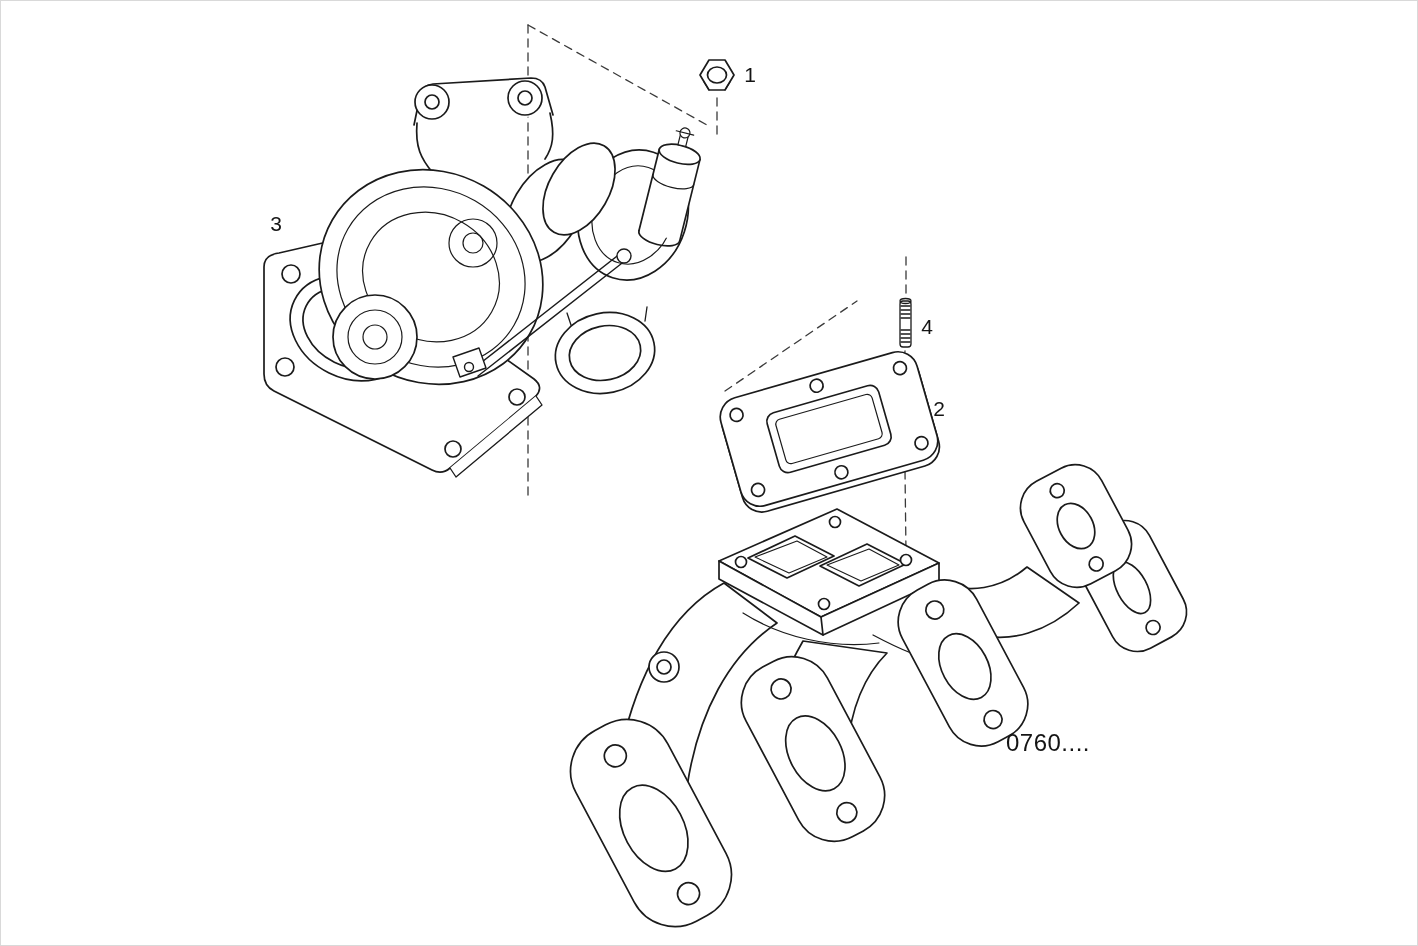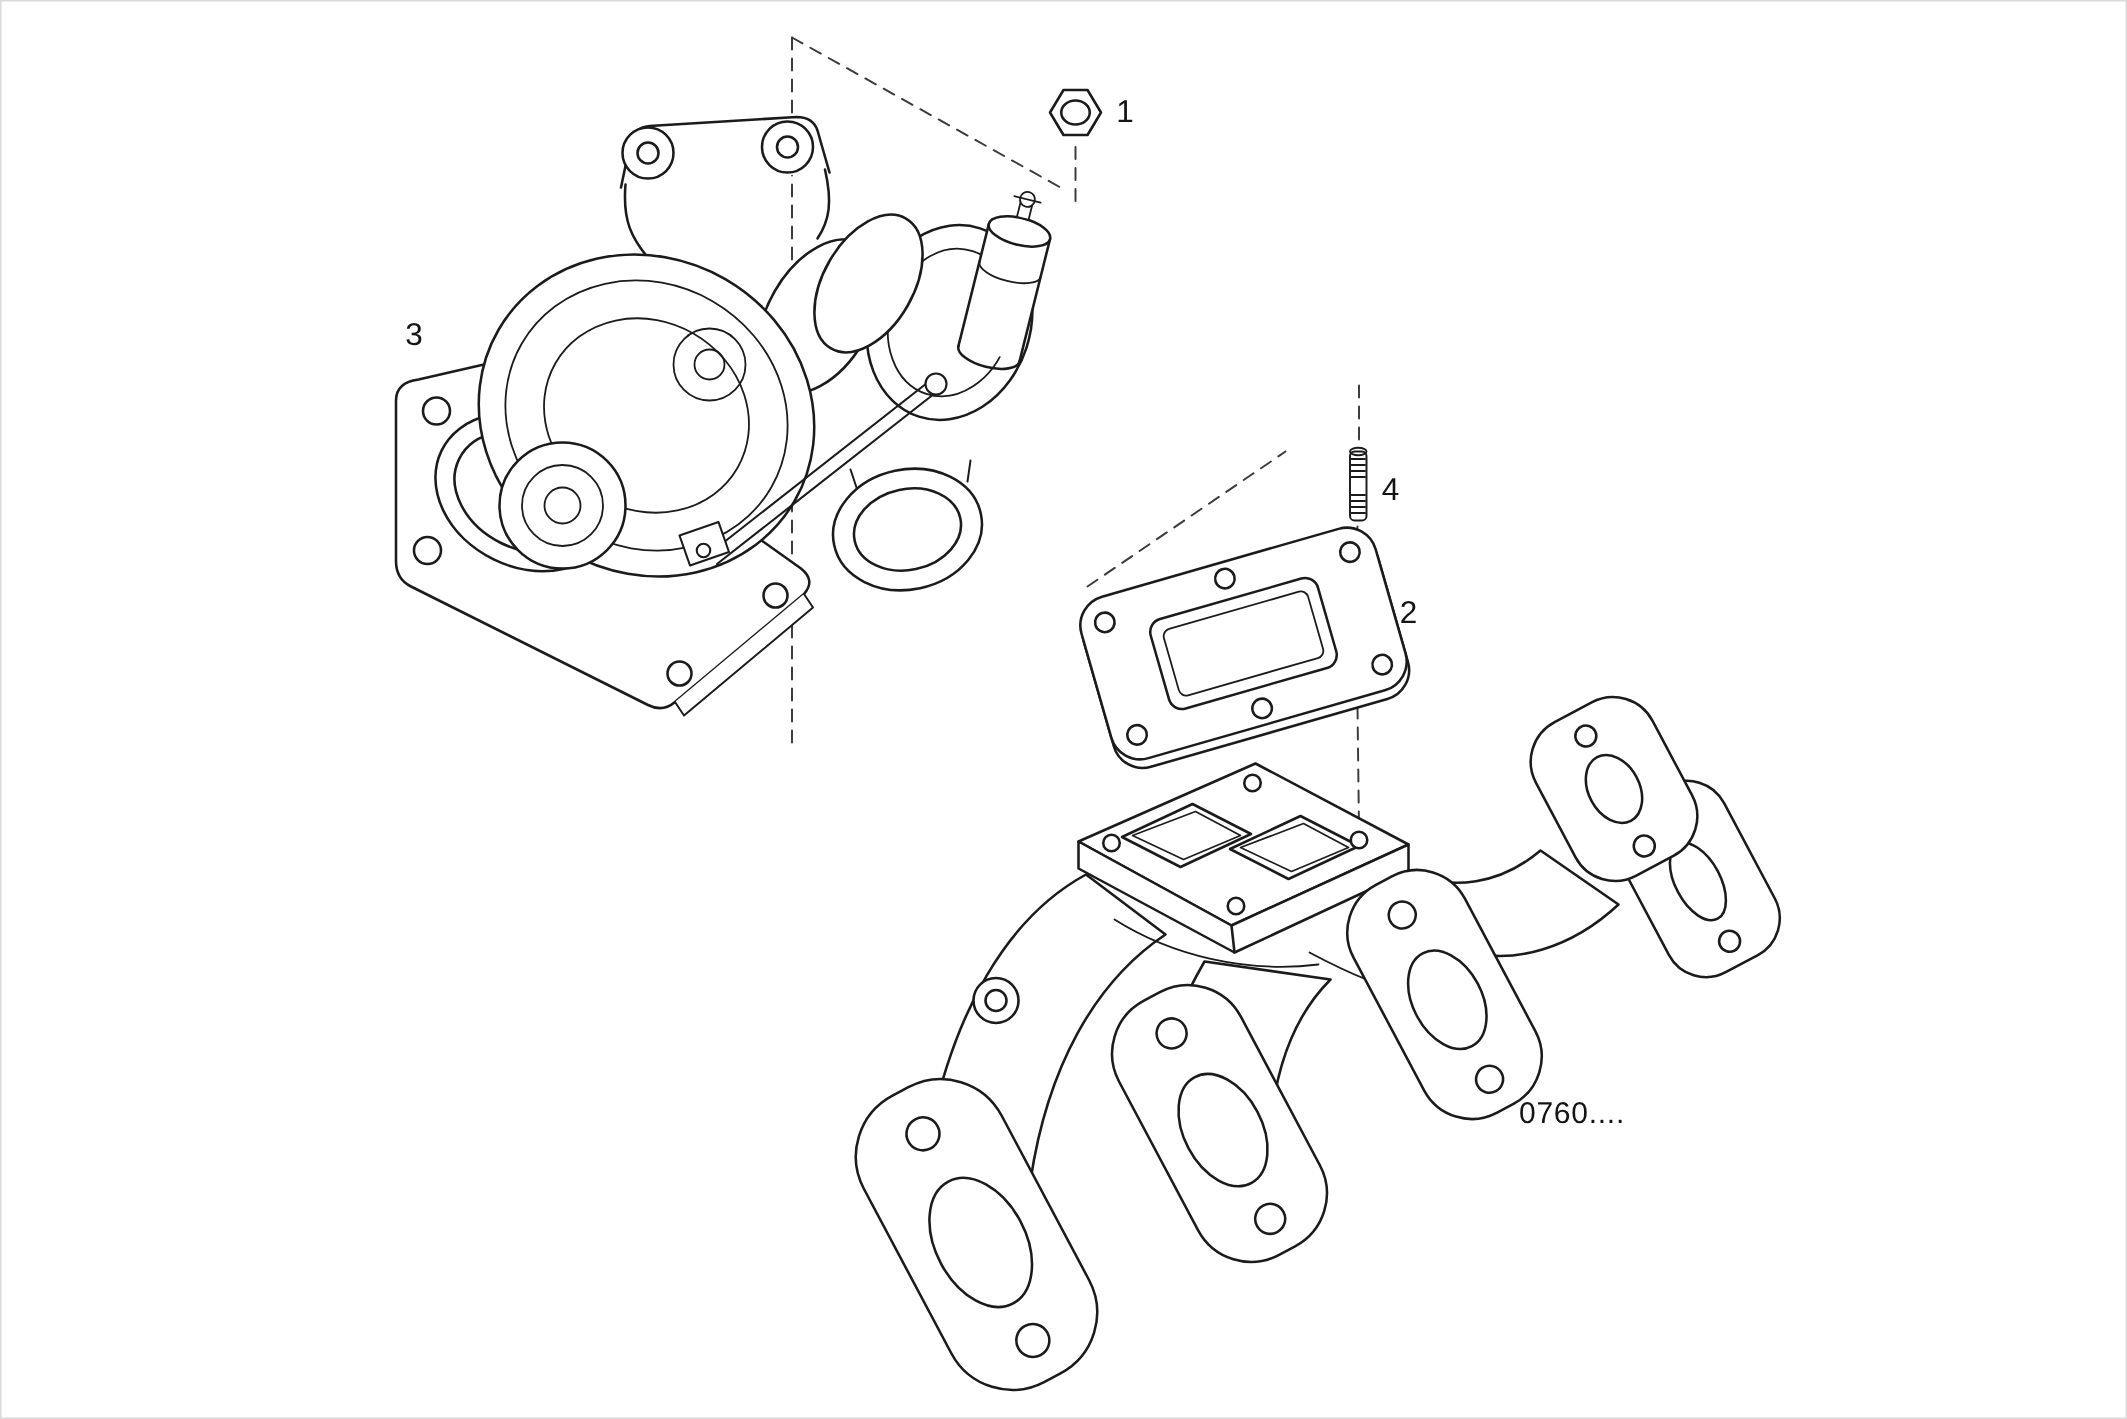--- a/index.html
+++ b/index.html
@@ -17,21 +17,21 @@
     position:absolute;
     transform:translate(-50%,-50%);
     font-size:21px;
     color:#141414;
     white-space:nowrap;
     user-select:none;
   }
   .ref-code{
     position:absolute;
     transform:translate(-50%,-50%);
-    font-size:20px;
+    font-size:24px;
     color:#141414;
     letter-spacing:0.5px;
     white-space:nowrap;
     text-align:center;
   }
 </style>
 </head>
 <body>
 
 <div class="canvas">

